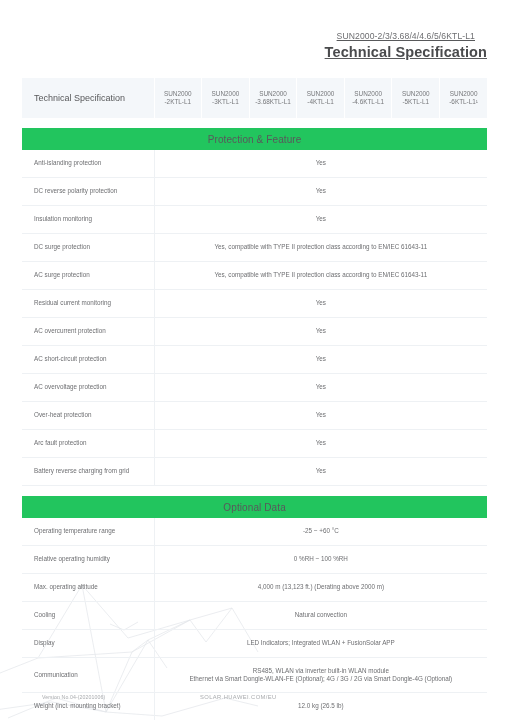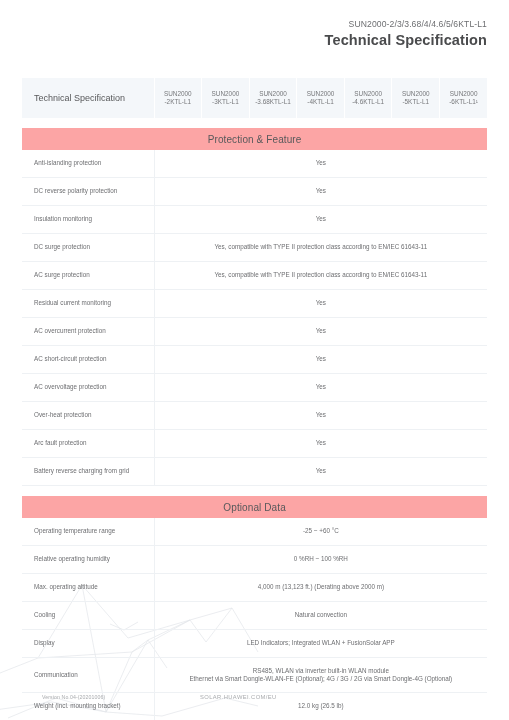--- a/index.html
+++ b/index.html
@@ -24,24 +24,25 @@
     bottom: 0;
     width: 260px;
     height: 140px;
     pointer-events: none;
     z-index: 0;
   }
 
   
   .page-header {
     position: absolute;
-    top: 18px;
+    top: 30px;
     right: 22px;
-    text-align: right;
+    text-align: center;
     z-index: 2;
+    text-decoration: underline;
   }
   .model-line {
     font-size: 8.6px;
     color: #6d6e71;
     letter-spacing: 0.1px;
     line-height: 12px;
   }
   .doc-title {
     font-size: 14.5px;
     font-weight: bold;
@@ -81,21 +82,21 @@
   .colhead-row > td.label-col {
     text-align: left;
     padding-left: 12px;
     font-size: 9px;
     color: #58595b;
     line-height: 12px;
   }
 
   
   .section-row > td {
-    background: #fca5a5;
+    background: #22c55e;
     height: 22px;
     text-align: center;
     font-size: 10px;
     color: #58595b;
     letter-spacing: 0.1px;
   }
   .spacer-row > td {
     height: 10px;
     background: #ffffff;
   }

